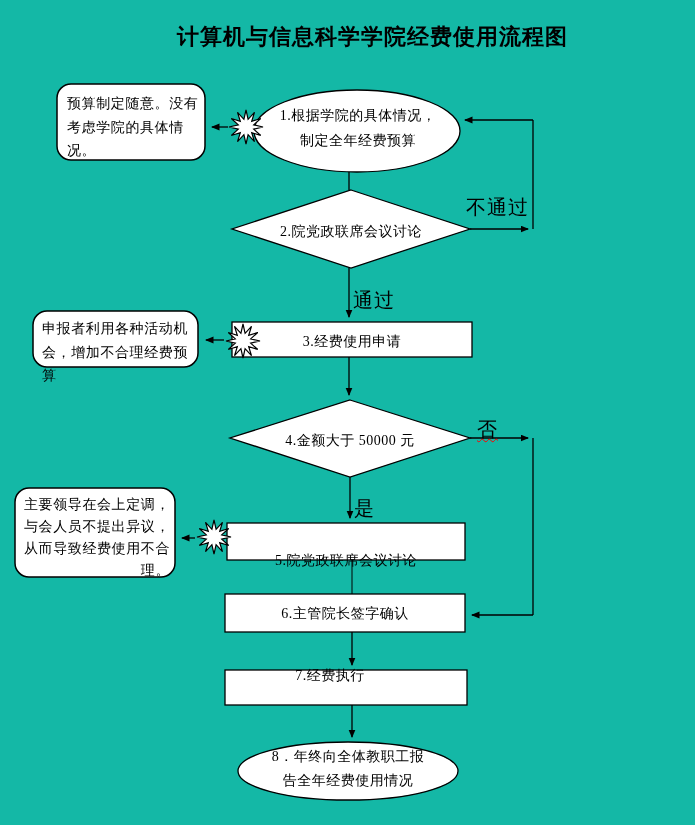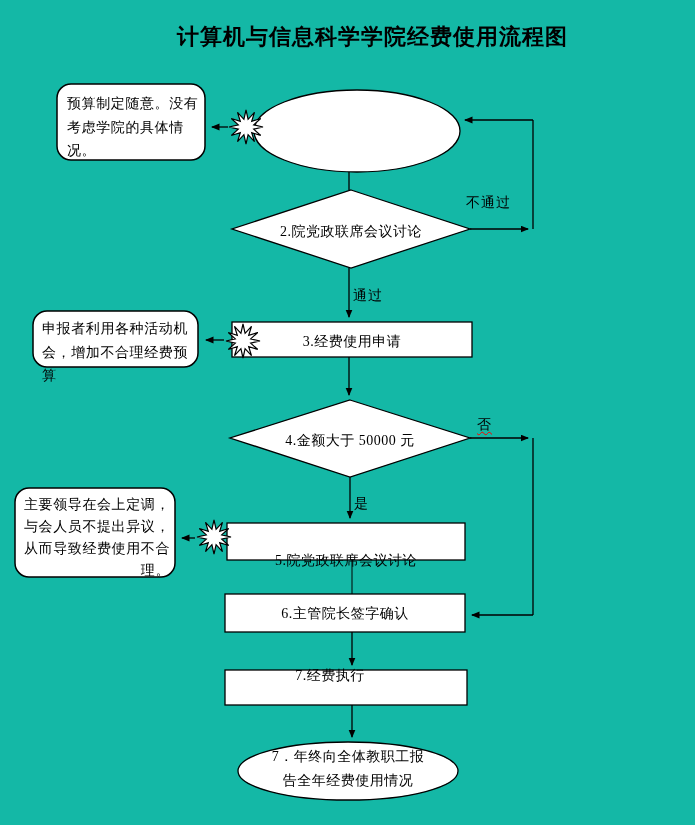--- a/index.html
+++ b/index.html
@@ -14,21 +14,21 @@
     font-size:22px;font-weight:bold;letter-spacing:1px;
     text-align:center;white-space:nowrap;
   }
   .node-text{
     font-size:14px;line-height:1.75;text-align:center;letter-spacing:0.5px;
   }
   .node-text .ln{display:block;}
   .callout-text{
     font-size:14px;line-height:1.68;text-align:left;letter-spacing:0.6px;
   }
-  .edge-label{font-size:14px;letter-spacing:1px;white-space:nowrap;}
+  .edge-label{font-size:20px;letter-spacing:1px;white-space:nowrap;}
   .misspelled{
     text-decoration:underline wavy #ff0000;
     text-decoration-thickness:1px;
     text-underline-offset:2px;
   }
 </style>
 </head>
 <body>
 
 <div id="canvas">
@@ -76,28 +76,32 @@
     <rect x="33" y="311" width="165" height="56" rx="14" ry="14" fill="#ffffff" stroke="#000" stroke-width="1.5"></rect>
     <rect x="15" y="488" width="160" height="89" rx="14" ry="14" fill="#ffffff" stroke="#000" stroke-width="1.5"></rect>
 
     <use href="#burst" x="246" y="127"></use>
     <use href="#burst" x="243" y="341"></use>
     <use href="#burst" x="214" y="537"></use>
   </svg>
 
   <div class="abs title" style="left:50px;top:22px;width:645px;">计算机与信息科学学院经费使用流程图</div>
 
+  <div class="abs node-text" style="left:262px;top:104px;width:192px;">
+    <span class="ln">1.根据学院的具体情况，</span>
+    <span class="ln">制定全年经费预算</span>
+  </div>
   <div class="abs node-text" style="left:240px;top:220px;width:222px;">2.院党政联席会议讨论</div>
   <div class="abs node-text" style="left:232px;top:330px;width:240px;">3.经费使用申请</div>
   <div class="abs node-text" style="left:230px;top:429px;width:240px;">4.金额大于 50000 元</div>
   <div class="abs node-text" style="left:227px;top:549px;width:238px;">5.院党政联席会议讨论</div>
   <div class="abs node-text" style="left:225px;top:602px;width:240px;">6.主管院长签字确认</div>
   <div class="abs node-text" style="left:225px;top:664px;width:210px;">7.经费执行</div>
   <div class="abs node-text" style="left:248px;top:745px;width:200px;line-height:1.7;">
-    <span class="ln">7．年终向全体教职工报</span>
+    <span class="ln">8．年终向全体教职工报</span>
     <span class="ln">告全年经费使用情况</span>
   </div>
 
   <div class="abs callout-text" style="left:67px;top:92px;width:132px;font-family:Liberation Serif, serif;">预算制定随意。没有考虑学院的具体情况。</div>
   <div class="abs callout-text" style="left:42px;top:317px;width:152px;">申报者利用各种活动机会，增加不合理经费预算</div>
   <div class="abs callout-text" style="left:24px;top:494px;width:146px;line-height:1.58;text-align:right;">主要领导在会上定调，与会人员不提出异议，从而导致经费使用不合理。</div>
 
   <div class="abs edge-label" style="left:466px;top:194px;">不通过</div>
   <div class="abs edge-label" style="left:353px;top:287px;">通过</div>
   <div class="abs edge-label" style="left:354px;top:495px;">是</div>

